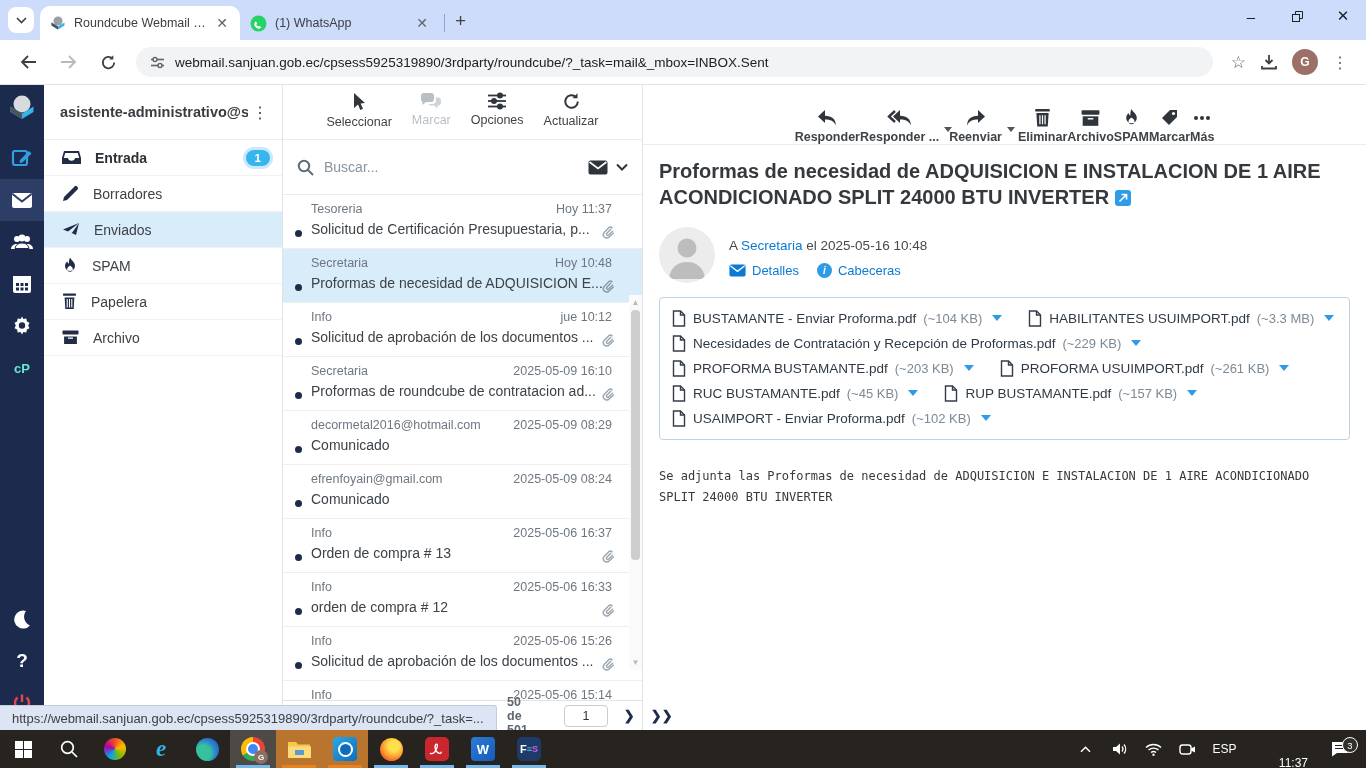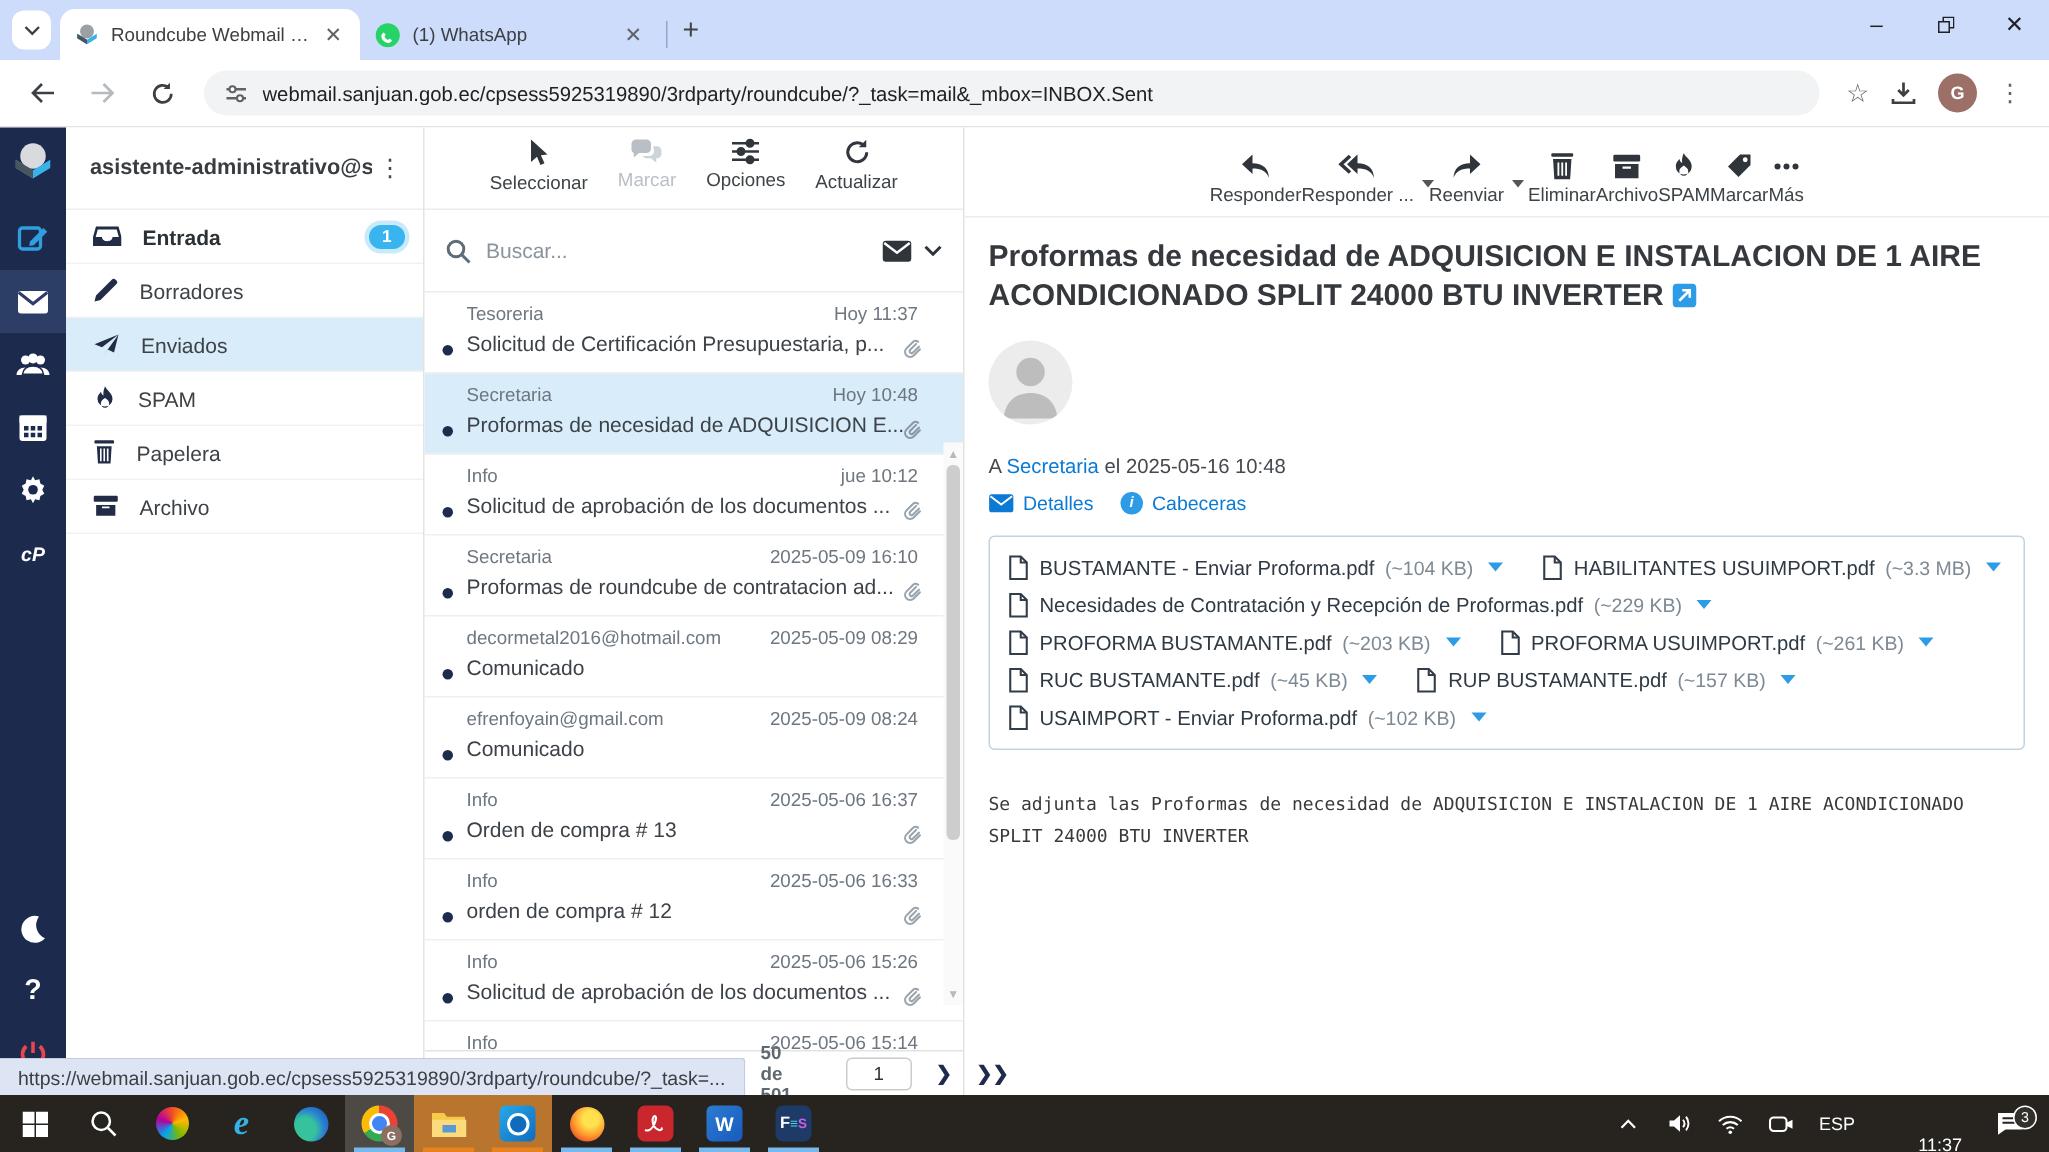--- a/index.html
+++ b/index.html
@@ -34,21 +34,21 @@
 
   
   .content { display:flex; height:645px; background:#fff; }
 
   
   .rail { width:44px; background:#1c2a4e; display:flex; flex-direction:column; align-items:center; flex-shrink:0; }
   .rail-logo { margin:8px 0 10px 0; }
   .rail-item { width:44px; height:42px; display:flex; align-items:center; justify-content:center; color:#fff; }
   .rail-item.sel { background:#2c3d66; }
   .rail-spacer { flex:1; }
-  .cp-logo { color:#ffffff; font-weight:700; font-style:italic; font-size:13px; }
+  .cp-logo { color:#5eead4; font-weight:700; font-size:13px; }
   .rail-bottom { margin-bottom:6px; display:flex; flex-direction:column; align-items:center; }
   .help-q { color:#fff; font-size:19px; font-weight:700; }
 
   
   .folders-col { width:239px; border-right:1px solid #e3e3e3; flex-shrink:0; display:flex; flex-direction:column; }
   .account-hdr { height:55px; display:flex; align-items:center; padding:0 10px 0 16px; border-bottom:1px solid #eee; }
   .account-name { flex:1; font-size:14.5px; font-weight:700; color:#383d42; white-space:nowrap; overflow:hidden; }
   .account-menu { color:#41464c; font-size:16px; padding:0 4px; }
   .folder-row { height:36px; display:flex; align-items:center; gap:14px; padding:0 12px 0 18px; border-bottom:1px solid #f2f2f2; color:#222c46; }
   .folder-row .flabel { font-size:14px; color:#3d4247; flex:1; }
@@ -81,28 +81,28 @@
   .sb-arrow { color:#b9b9b9; font-size:8px; padding:3px 0; }
   .sb-thumb { width:9px; height:250px; background:#cdcdcd; border-radius:4px; }
   .list-footer { height:30px; border-top:1px solid #e3e3e3; display:flex; align-items:center; font-size:12.5px; color:#5d6871; padding:0 10px; }
   .count-label { font-weight:700; margin-left:214px; }
   .page-box { width:44px; height:22px; border:1px solid #ccc; border-radius:4px; text-align:center; font-size:12.5px; color:#333;
     margin-left:36px; font-family:"Liberation Sans",sans-serif; }
   .pager-btn { color:#1d2b4c; font-weight:700; font-size:13px; margin-left:16px; }
 
   
   .view-col { flex:1; display:flex; flex-direction:column; overflow:hidden; }
-  .view-toolbar { height:60px; display:flex; align-items:center; justify-content:center; padding-top:9px; border-bottom:1px solid #ececec; }
+  .view-toolbar { height:60px; display:flex; align-items:flex-end; justify-content:center; padding-top:9px; border-bottom:1px solid #ececec;font-weight:bold; }
   .vtool { display:flex; flex-direction:column; align-items:center; gap:3px; color:#30363c; position:relative; }
   .vtool span { font-size:12.5px; color:#3e4347; white-space:nowrap; }
   .vcaret { position:absolute; right:-13px; top:18px; width:0; height:0; border-left:4px solid transparent; border-right:4px solid transparent; border-top:5px solid #555; }
   .view-body { padding:13px 16px 0 16px; overflow:hidden; }
   .subject { font-size:20px; font-weight:700; color:#35393d; line-height:1.32; max-width:680px; }
   .ext-link { display:inline-block; vertical-align:-2px; margin-left:6px; }
-  .sender-blk { display:flex; gap:14px; margin-top:14px; align-items:flex-start;flex-direction:column; }
+  .sender-blk { display:flex; gap:14px; margin-top:14px; align-items:center; }
   .p-avatar { width:56px; height:56px; border-radius:50%; background:#ececec; overflow:hidden; flex-shrink:0; }
   .sender-lines { padding-top:6px; }
   .to-line { font-size:13.5px; color:#44494e; }
   .to-line a { color:#0b7ad4; text-decoration:none; }
   .meta-links { display:flex; gap:18px; margin-top:10px; align-items:center; }
   .meta-link { display:flex; align-items:center; gap:6px; font-size:13px; color:#0b7ad4; }
   .info-ico { width:15px; height:15px; border-radius:50%; background:#2e9be6; color:#fff; font-size:10px; font-weight:700;
     display:flex; align-items:center; justify-content:center; font-style:italic; }
   .attach-box { border:1px solid #bdd3e2; border-radius:4px; margin-top:14px; padding:8px 12px; max-width:693px; }
   .att-row { display:flex; gap:26px; padding:4px 0; flex-wrap:nowrap; }

